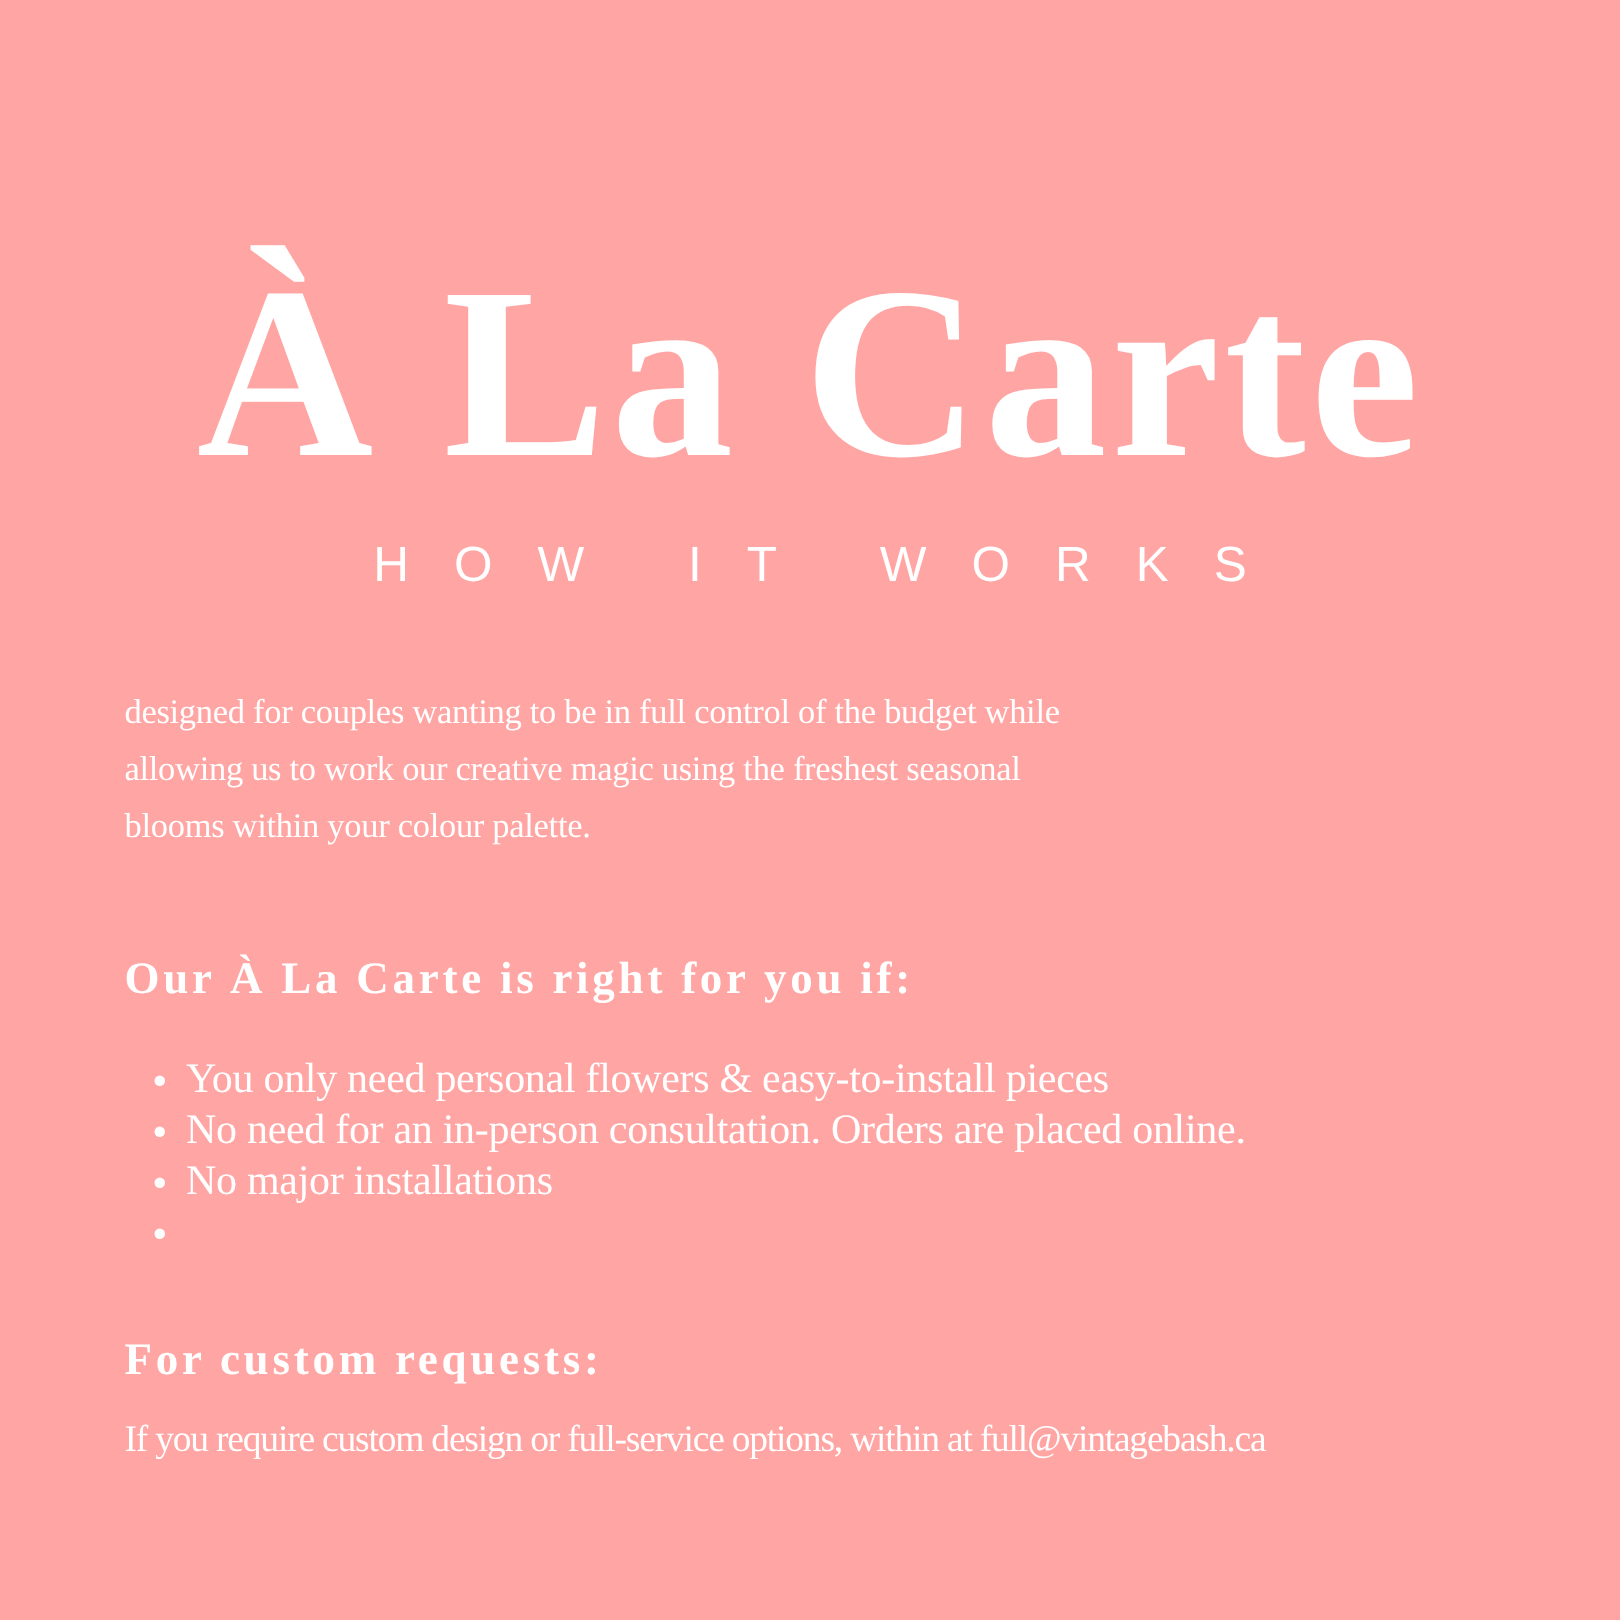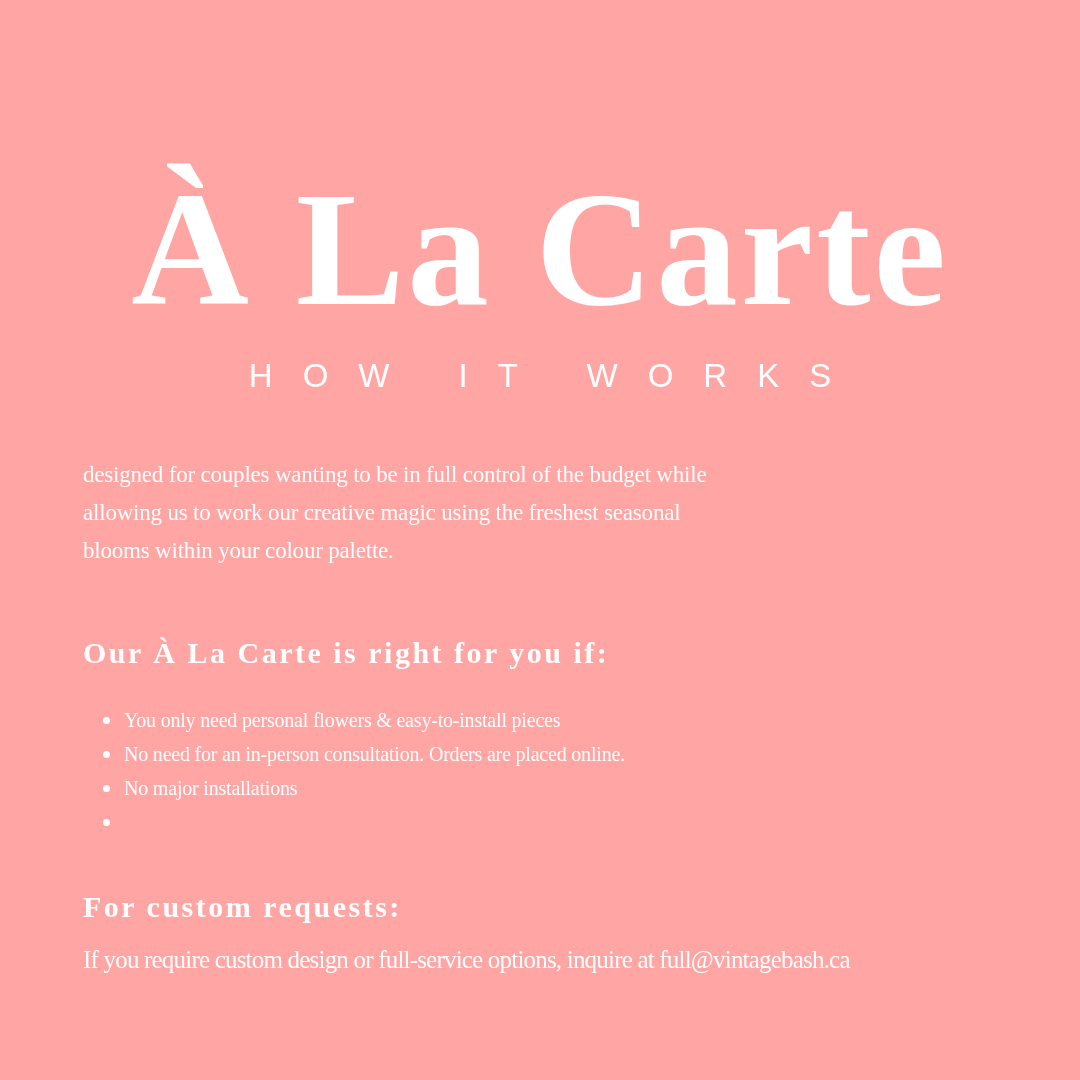--- a/index.html
+++ b/index.html
@@ -55,21 +55,21 @@
     letter-spacing: 2.5px;
   }
   .bullet-list {
     list-style: none;
     margin-top: 31px;
     padding-left: 20px;
   }
   .bullet-list li {
     display: flex;
     align-items: flex-start;
-    font-size: 20px;
+    font-size: 28px;
     line-height: 34px;
     letter-spacing: -0.2px;
   }
   .bullet-dot {
     flex: 0 0 auto;
     width: 7px;
     height: 7px;
     border-radius: 50%;
     background: var(--fg);
     margin: 14px 14px 0 0;
@@ -114,16 +114,16 @@
       <span>No major installations</span>
     </li>
     <li>
       <span class="bullet-dot"></span>
     </li>
   </ul>
 
   <h2 class="section-heading custom-heading">For custom requests:</h2>
 
   <p class="contact">
-    <span>If you require custom design or full-service options, inquire at </span><span>full@vintagebash.ca</span>
+    <span>If you require custom design or full-service options, within at </span><span>full@vintagebash.ca</span>
   </p>
 
 </div>
 
 </body></html>

